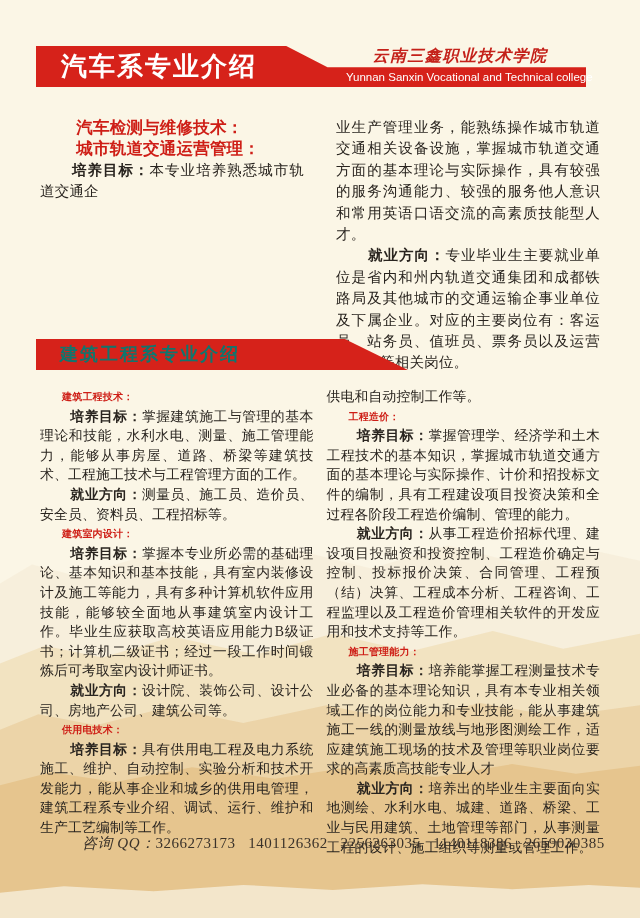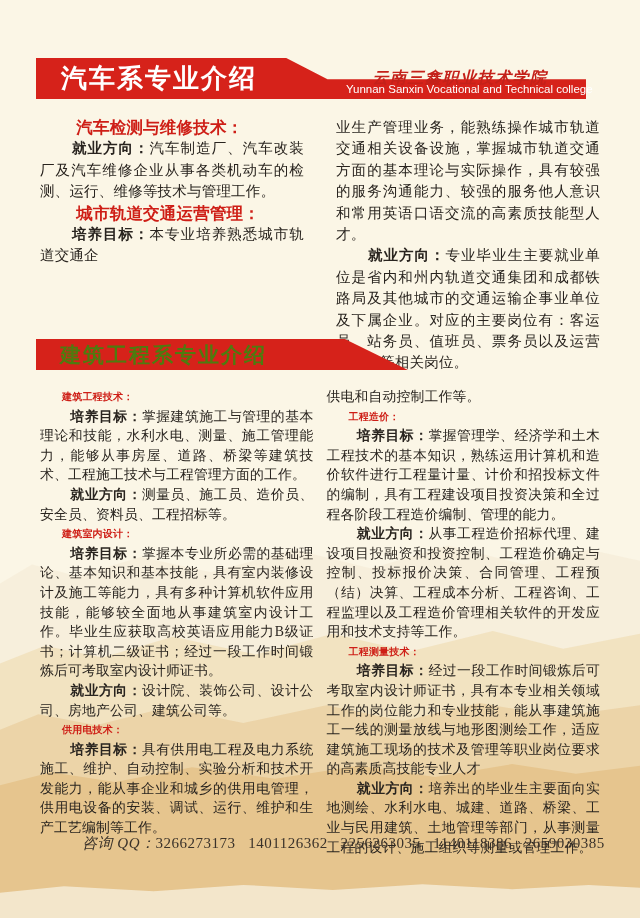--- a/index.html
+++ b/index.html
@@ -18,50 +18,50 @@
   .wash2 { top:622px; height:296px; background:#f1e1bc; opacity:.85;
     clip-path:polygon(0 14%,7% 8%,16% 12%,27% 5%,40% 11%,52% 4%,64% 10%,77% 3%,88% 9%,100% 4%,100% 100%,0 100%); }
   .wash3 { top:694px; height:224px; background:#ebd2a5; opacity:.9;
     clip-path:polygon(0 16%,6% 9%,15% 14%,26% 6%,38% 13%,51% 5%,63% 12%,75% 4%,87% 10%,100% 5%,100% 100%,0 100%); }
   .wash4 { top:756px; height:162px; background:#e6c58e;
     clip-path:polygon(0 18%,8% 10%,18% 16%,30% 7%,43% 14%,56% 6%,68% 13%,80% 5%,90% 11%,100% 6%,100% 100%,0 100%); }
   .wash5 { top:882px; height:36px; background:#f4e9d1; opacity:.9;
     clip-path:polygon(0 30%,10% 12%,24% 26%,38% 8%,52% 22%,66% 6%,80% 20%,92% 8%,100% 16%,100% 100%,0 100%); }
 
   
-  .banner1 { position:absolute; left:36px; top:58px; width:550px; height:41px; z-index:2; }
+  .banner1 { position:absolute; left:36px; top:46px; width:550px; height:41px; z-index:2; }
   .banner1 .ribbon {
     position:absolute; inset:0; background:#d6221a;
     clip-path:polygon(0 0,45.5% 0,53% 52%,100% 52%,100% 100%,0 100%);
   }
   .banner-title1 {
     position:absolute; left:25px; top:0; height:41px; line-height:41px;
     color:#fff; font-family:"Liberation Sans","DejaVu Sans",sans-serif;
     font-weight:bold; font-size:26px; letter-spacing:2px; z-index:3;
   }
   .college-cn {
     position:absolute; left:300px; right:2px; top:0; height:21px; line-height:20px;
     text-align:center; color:#c4211a; font-weight:bold; font-style:italic;
-    font-size:16px; letter-spacing:1.5px; z-index:3;margin-top:10px;
+    font-size:16px; letter-spacing:1.5px; z-index:3;
   }
   .college-en {
     position:absolute; left:310px; right:4px; top:22px; height:30px; line-height:18px;
     text-align:center; color:#ffffff; font-family:"Liberation Sans","DejaVu Sans",sans-serif;
     font-size:11.5px; z-index:3; white-space:nowrap;
   }
 
   .banner2 { position:absolute; left:36px; top:339px; width:372px; height:31px; z-index:2; }
   .banner2 .ribbon {
     position:absolute; inset:0; background:#d6221a;
     clip-path:polygon(0 0,83% 0,100% 100%,0 100%);
   }
   .banner-title2 {
     position:absolute; left:24px; top:0; height:18px; line-height:31px;
-    color:#4d7c0f; font-family:"Liberation Sans","DejaVu Sans",sans-serif;
-    font-weight:bold; font-size:21px; letter-spacing:2px; z-index:3;
+    color:#0f766e; font-family:"Liberation Sans","DejaVu Sans",sans-serif;
+    font-weight:bold; font-size:18px; letter-spacing:2px; z-index:3;
   }
 
   
   .cols { position:absolute; left:40px; width:560px; display:flex; gap:13px; z-index:2; }
   .cols .col { flex:1 1 0; color:#29241f; text-align:justify; }
   .sec1 { top:117px;gap:32px; }
   .sec1 .col { font-size:14.5px; line-height:21.4px; letter-spacing:.2px; }
   .sec2 { top:387px; }
   .sec2 .col { font-size:13.8px; line-height:19.6px; letter-spacing:.2px; }
 
@@ -93,21 +93,20 @@
   <div class="banner1">
     <div class="ribbon"></div>
     <div class="banner-title1">汽车系专业介绍</div>
     <div class="college-cn">云南三鑫职业技术学院</div>
     <div class="college-en">Yunnan Sanxin Vocational and Technical college</div>
   </div>
 
   <div class="cols sec1">
     <div class="col">
       <p class="subhead">汽车检测与维修技术：</p>
-      <p class="para"><span class="lead">就业方向：</span><span>汽车制造厂、汽车改装厂及汽车维修企业从事各类机动车的检测、运行、维修等技术与管理工作。</span></p>
       <p class="subhead">城市轨道交通运营管理：</p>
       <p class="para"><span class="lead">培养目标：</span><span>本专业培养熟悉城市轨道交通企</span></p>
     </div>
     <div class="col">
       <p class="para noindent">业生产管理业务，能熟练操作城市轨道交通相关设备设施，掌握城市轨道交通方面的基本理论与实际操作，具有较强的服务沟通能力、较强的服务他人意识和常用英语口语交流的高素质技能型人才。</p>
       <p class="para"><span class="lead">就业方向：</span><span>专业毕业生主要就业单位是省内和州内轨道交通集团和成都铁路局及其他城市的交通运输企事业单位及下属企业。对应的主要岗位有：客运员、站务员、值班员、票务员以及运营管理员等相关岗位。</span></p>
     </div>
   </div>
 
   <div class="banner2">
@@ -117,28 +116,28 @@
 
   <div class="cols sec2">
     <div class="col">
       <p class="subhead">建筑工程技术：</p>
       <p class="para"><span class="lead">培养目标：</span><span>掌握建筑施工与管理的基本理论和技能，水利水电、测量、施工管理能力，能够从事房屋、道路、桥梁等建筑技术、工程施工技术与工程管理方面的工作。</span></p>
       <p class="para"><span class="lead">就业方向：</span><span>测量员、施工员、造价员、安全员、资料员、工程招标等。</span></p>
       <p class="subhead">建筑室内设计：</p>
       <p class="para"><span class="lead">培养目标：</span><span>掌握本专业所必需的基础理论、基本知识和基本技能，具有室内装修设计及施工等能力，具有多种计算机软件应用技能，能够较全面地从事建筑室内设计工作。毕业生应获取高校英语应用能力B级证书；计算机二级证书；经过一段工作时间锻炼后可考取室内设计师证书。</span></p>
       <p class="para"><span class="lead">就业方向：</span><span>设计院、装饰公司、设计公司、房地产公司、建筑公司等。</span></p>
       <p class="subhead">供用电技术：</p>
-      <p class="para"><span class="lead">培养目标：</span><span>具有供用电工程及电力系统施工、维护、自动控制、实验分析和技术开发能力，能从事企业和城乡的供用电管理，供用电设备的安装、调试、运行、维护和生产工艺编制等工作。</span></p>
+      <p class="para"><span class="lead">培养目标：</span><span>具有供用电工程及电力系统施工、维护、自动控制、实验分析和技术开发能力，能从事企业和城乡的供用电管理，建筑工程系专业介绍、调试、运行、维护和生产工艺编制等工作。</span></p>
     </div>
     <div class="col">
       <p class="para noindent">供电和自动控制工作等。</p>
       <p class="subhead">工程造价：</p>
-      <p class="para"><span class="lead">培养目标：</span><span>掌握管理学、经济学和土木工程技术的基本知识，熟练运用计算机和造价软件进行工程量计量、计价和招投标文件的编制，具有工程建设项目投资决策和全过程各阶段工程造价编制、管理的能力。</span></p>
+      <p class="para"><span class="lead">培养目标：</span><span>掌握管理学、经济学和土木工程技术的基本知识，掌握城市轨道交通方面的基本理论与实际操作、计价和招投标文件的编制，具有工程建设项目投资决策和全过程各阶段工程造价编制、管理的能力。</span></p>
       <p class="para"><span class="lead">就业方向：</span><span>从事工程造价招标代理、建设项目投融资和投资控制、工程造价确定与控制、投标报价决策、合同管理、工程预（结）决算、工程成本分析、工程咨询、工程监理以及工程造价管理相关软件的开发应用和技术支持等工作。</span></p>
-      <p class="subhead">工程测量技术：</p>
-      <p class="para"><span class="lead">培养目标：</span><span>经过一段工作时间锻炼后可考取室内设计师证书，具有本专业相关领域工作的岗位能力和专业技能，能从事建筑施工一线的测量放线与地形图测绘工作，适应建筑施工现场的技术及管理等职业岗位要求的高素质高技能专业人才</span></p>
+      <p class="subhead">施工管理能力：</p>
+      <p class="para"><span class="lead">培养目标：</span><span>培养能掌握工程测量技术专业必备的基本理论知识，具有本专业相关领域工作的岗位能力和专业技能，能从事建筑施工一线的测量放线与地形图测绘工作，适应建筑施工现场的技术及管理等职业岗位要求的高素质高技能专业人才</span></p>
       <p class="para"><span class="lead">就业方向：</span><span>培养出的毕业生主要面向实地测绘、水利水电、城建、道路、桥梁、工业与民用建筑、土地管理等部门，从事测量工程的设计、施工组织等测量或管理工作。</span></p>
     </div>
   </div>
 
   <div class="footer"><span class="qq-label">咨询 QQ：</span><span>3266273173   1401126362   2256263035   1140118386   2659030385</span></div>
 
 </div>
 
 </body></html>

